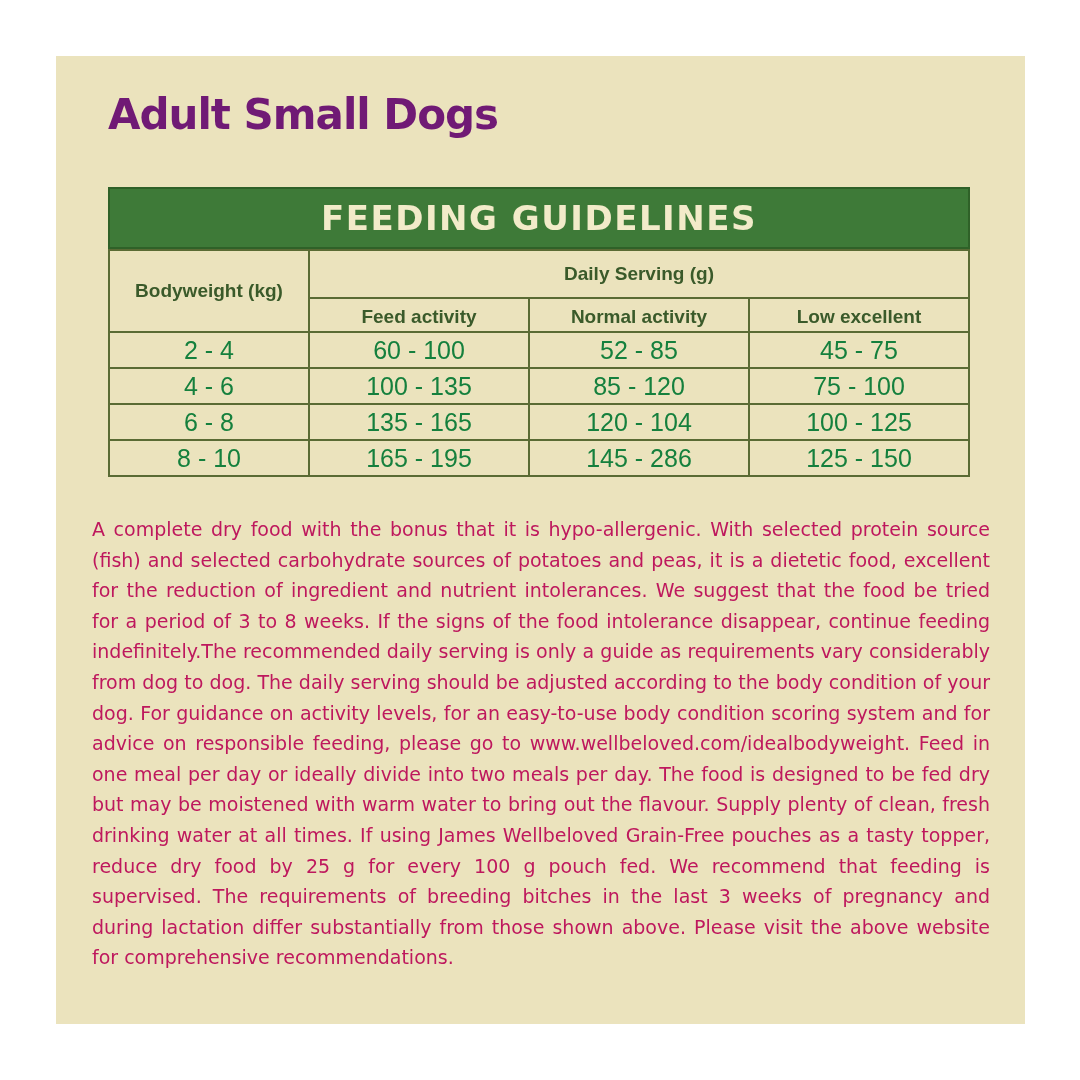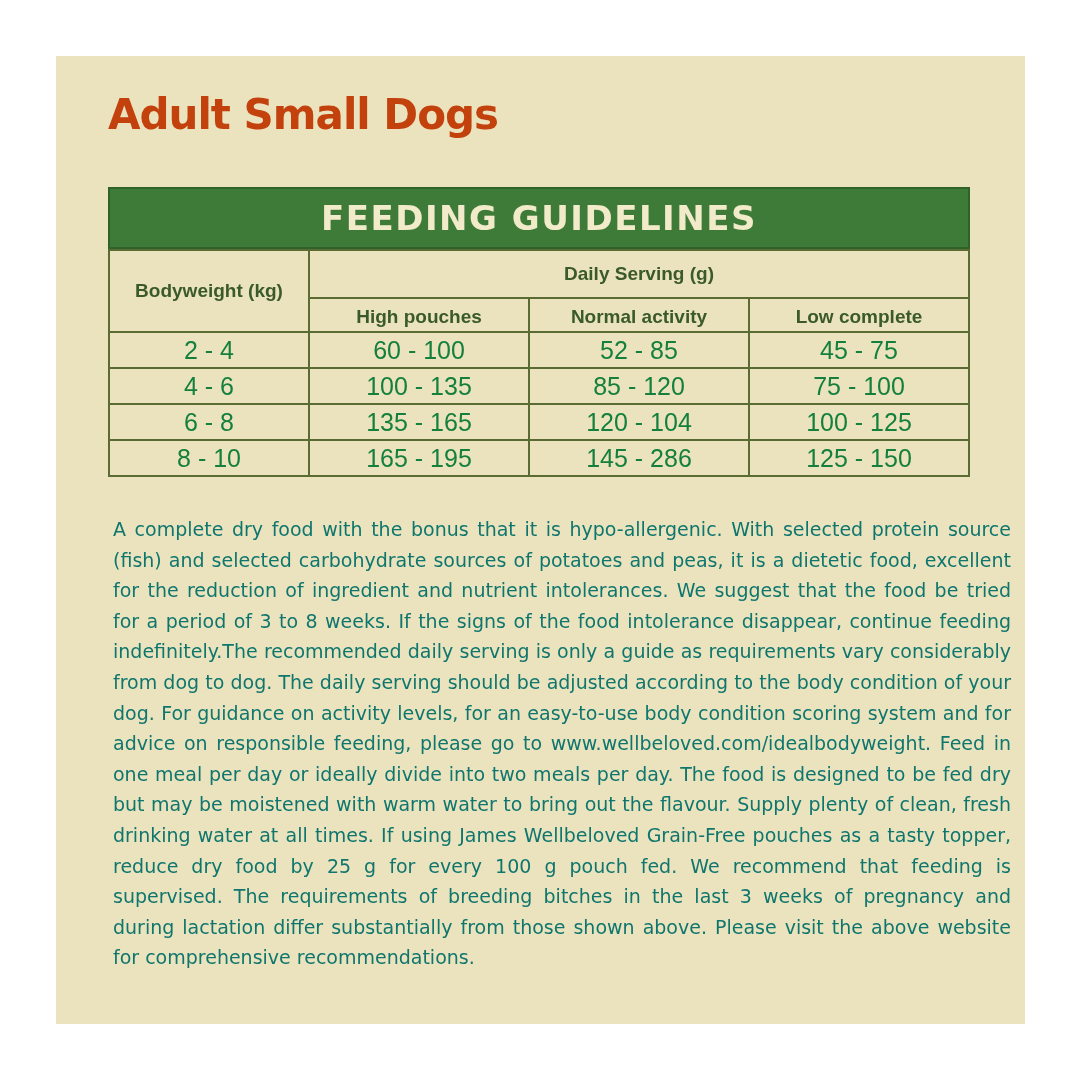--- a/index.html
+++ b/index.html
@@ -17,21 +17,21 @@
       background: #ebe3bd;
     }
     .title {
       position: absolute;
       left: 52px; top: 34px;
       margin: 0;
       font-family: "DejaVu Sans", sans-serif;
       font-weight: bold;
       font-size: 42px;
       letter-spacing: -1px;
-      color: #c2410c;
+      color: #701a75;
     }
     .table-wrap {
       position: absolute;
       left: 52px; top: 131px;
       width: 862px;
       border-radius: 7px;
     }
     .table-banner {
       background: #3e7a38;
       height: 62px;
@@ -65,27 +65,27 @@
     table.feed td {
       font-size: 25px;
       color: #15803d;
       height: 34px;
     }
     .col-bw { width: 200px; }
     .h-daily { height: 46px; }
     .h-sub { height: 28px; font-size: 19px; padding-top: 4px !important; }
     .desc {
       position: absolute;
-      left: 57px; top: 458px;
+      left: 36px; top: 458px;
       width: 898px;
       margin: 0;
       font-family: "DejaVu Sans", sans-serif;
       font-size: 19px;
       line-height: 30.6px;
-      color: #0f766e;
+      color: #be185d;
       text-align: justify;
     }
   </style>
 </head>
 <body>
 
 <div class="panel">
   <h1 class="title">Adult Small Dogs</h1>
 
   <div class="table-wrap">
@@ -96,23 +96,23 @@
         <col>
         <col>
         <col>
       </colgroup>
       <thead>
         <tr>
           <th rowspan="2">Bodyweight (kg)</th>
           <th colspan="3" class="h-daily">Daily Serving (g)</th>
         </tr>
         <tr>
-          <th class="h-sub">High pouches</th>
+          <th class="h-sub">Feed activity</th>
           <th class="h-sub">Normal activity</th>
-          <th class="h-sub">Low complete</th>
+          <th class="h-sub">Low excellent</th>
         </tr>
       </thead>
       <tbody>
         <tr>
           <td>2 - 4</td>
           <td>60 - 100</td>
           <td>52 - 85</td>
           <td>45 - 75</td>
         </tr>
         <tr>

